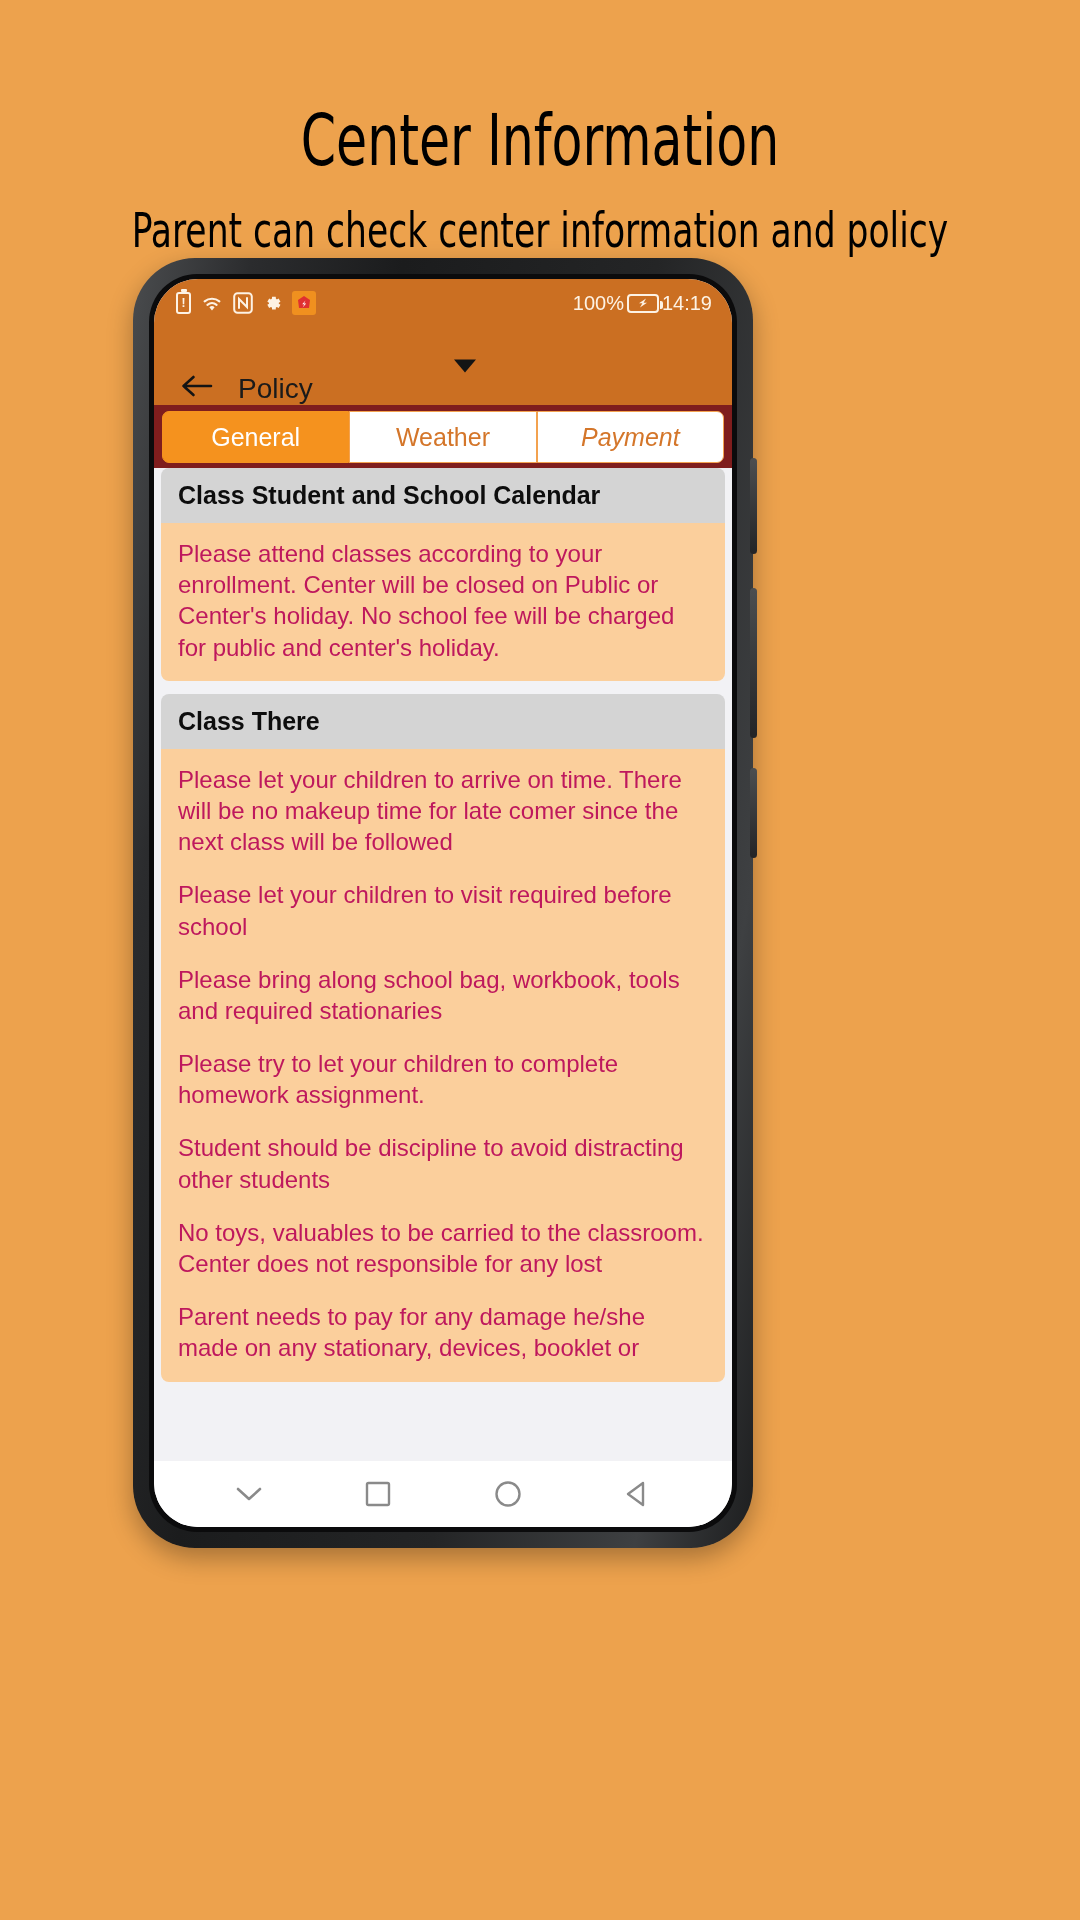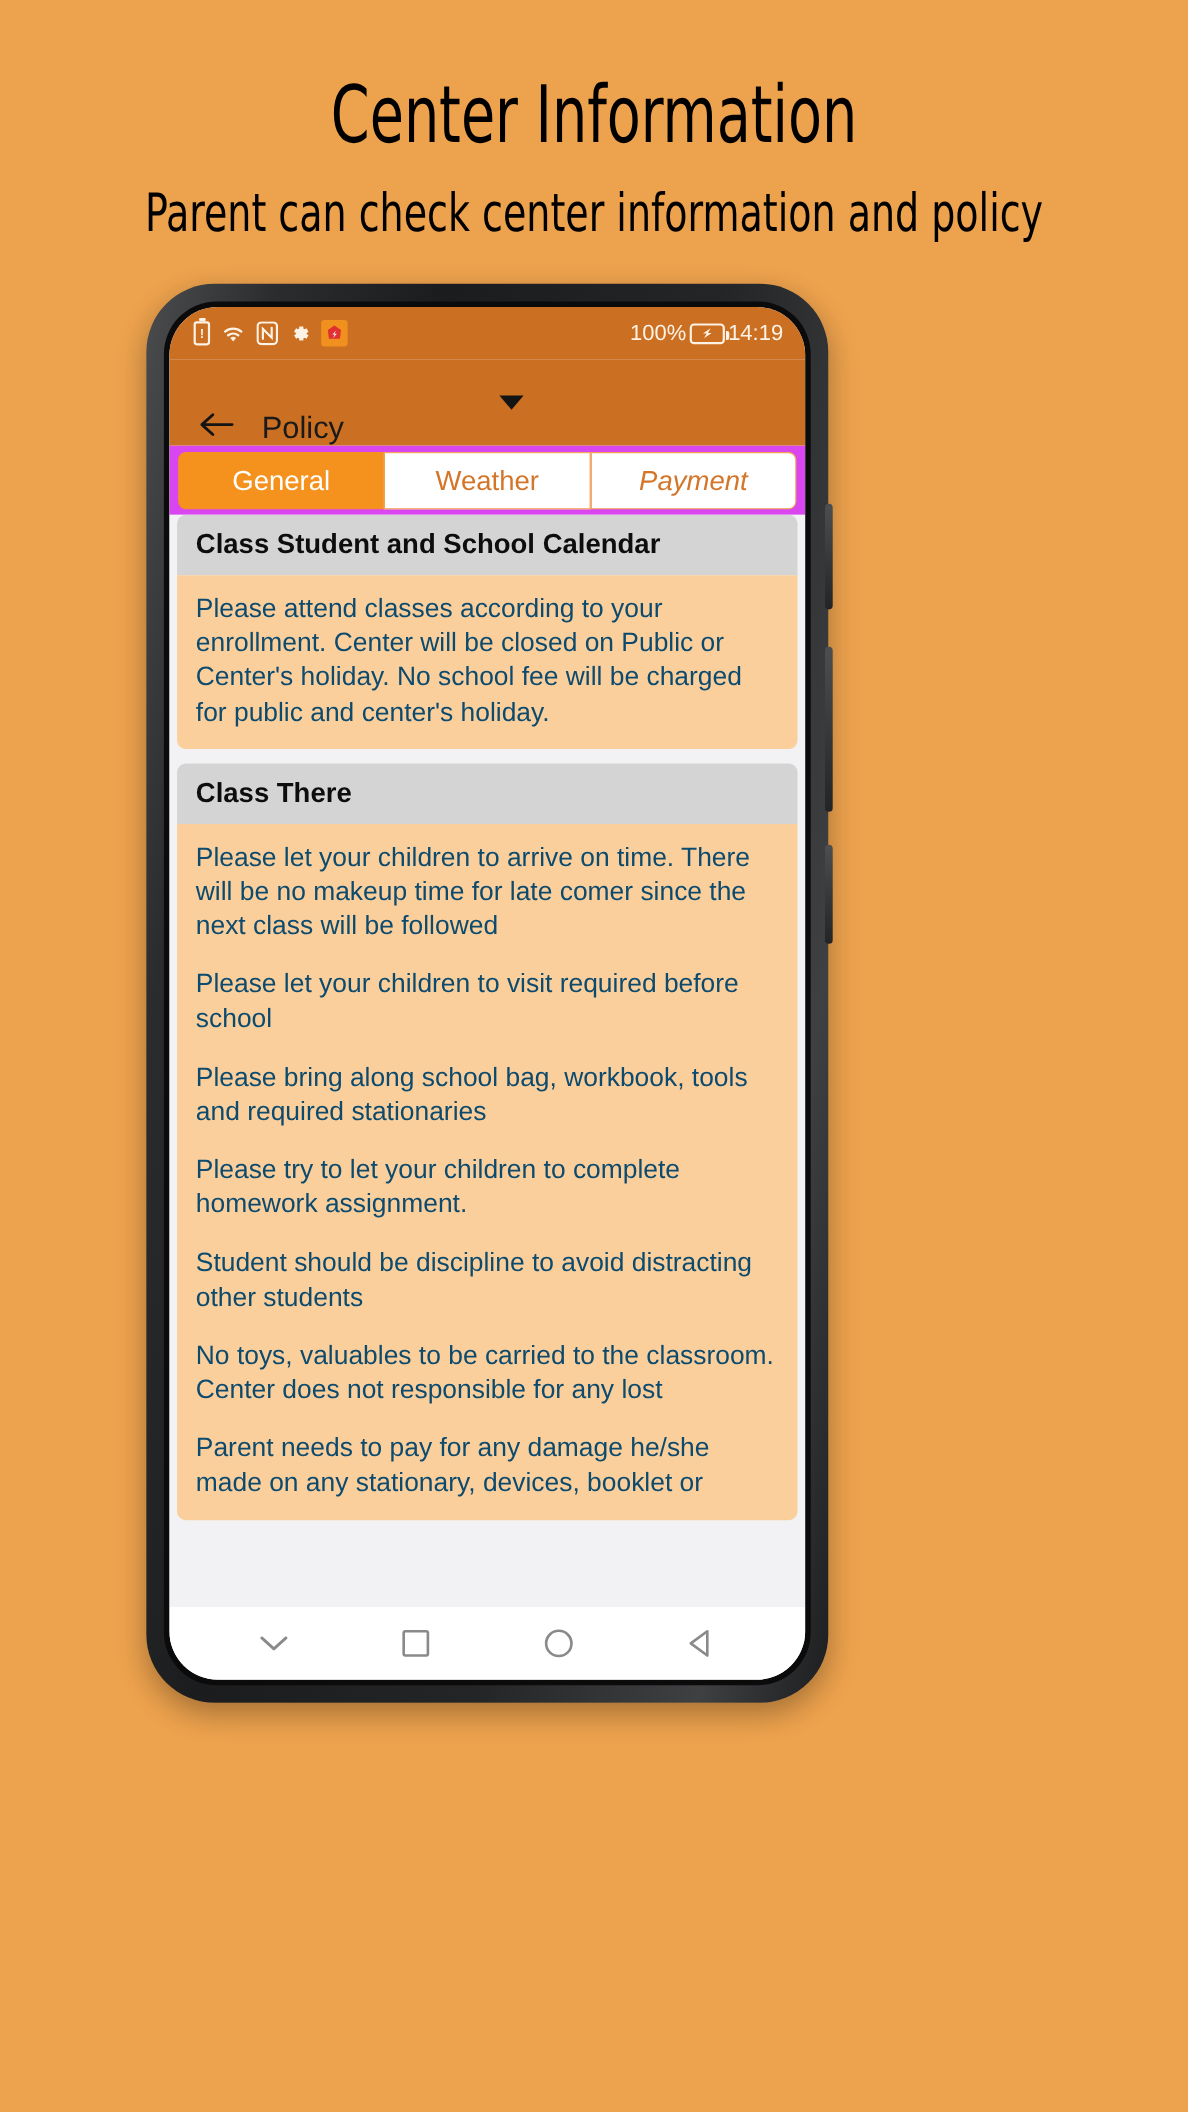--- a/index.html
+++ b/index.html
@@ -5,21 +5,21 @@
   * { margin:0; padding:0; box-sizing:border-box; }
   html,body { width:1080px; height:1920px; }
   body {
     background:#eda24d;
     font-family:"Liberation Sans", sans-serif;
     overflow:hidden;
     position:relative;
   }
 
   
-  #promo-header { width:100%; padding-top:68px; text-align:center; }
+  #promo-header { width:100%; padding-top:104px; text-align:center; }
   #promo-title {
     font-family:"DejaVu Sans Condensed","Liberation Sans Narrow","Liberation Sans",sans-serif;
     font-size:72px; line-height:1.0; color:#000; font-weight:400;
     transform:scaleX(0.78); transform-origin:center;
     letter-spacing:0px; white-space:nowrap;
   }
   #promo-subtitle {
     font-family:"DejaVu Sans Condensed","Liberation Sans Narrow","Liberation Sans",sans-serif;
     font-size:48px; line-height:1.0; color:#000; font-weight:400;
     margin-top:30px; transform:scaleX(0.80); transform-origin:center;
@@ -100,21 +100,21 @@
     color:#1a1a1a; font-size:28px; margin-left:22px; font-weight:400;
   }
   #dropdown-caret-icon {
     position:absolute; left:300px; top:50%; transform:translateY(-50%);
     width:0; height:0; border-left:11px solid transparent;
     border-right:11px solid transparent; border-top:13px solid #141414;
   }
 
   
   #tab-bar {
-    flex:0 0 auto; background:#d946ef; padding:6px 8px 5px 8px;
+    flex:0 0 auto; background:#7f1d1d; padding:6px 8px 5px 8px;
     display:flex;
   }
   .tab {
     flex:1; height:52px; display:flex; align-items:center; justify-content:center;
     font-size:25px; background:#fff; color:#d4762a; border:1.5px solid #f3a košt;
     border:1.5px solid #f3a24f;
   }
   .tab:first-child { border-radius:7px 0 0 7px; }
   .tab:last-child  { border-radius:0 7px 7px 0;font-style:italic; }
   .tab.active { background:#f5921e; color:#fff; border-color:#f5921e; }
@@ -127,21 +127,21 @@
   .policy-card { margin-bottom:13px; }
   .card-header {
     background:#d4d4d4; border-radius:8px 8px 0 0;
     padding:13px 17px; font-size:25px; font-weight:bold; color:#0d0d0d;
   }
   .card-body {
     background:#fbcf9c; border-radius:0 0 8px 8px;
     padding:15px 17px 18px 17px;
   }
   .card-body p {
-    font-size:24px; line-height:1.30; color:#0c4a6e; margin-bottom:22px;
+    font-size:24px; line-height:1.30; color:#be185d; margin-bottom:22px;
   }
   .card-body p:last-child { margin-bottom:0; }
 
   
   #nav-bar {
     flex:0 0 auto; height:66px; background:#fff;
     display:flex; align-items:center; justify-content:space-around;
     padding:0 30px;
   }
   .nav-btn { width:44px; height:44px; display:flex; align-items:center; justify-content:center; }

